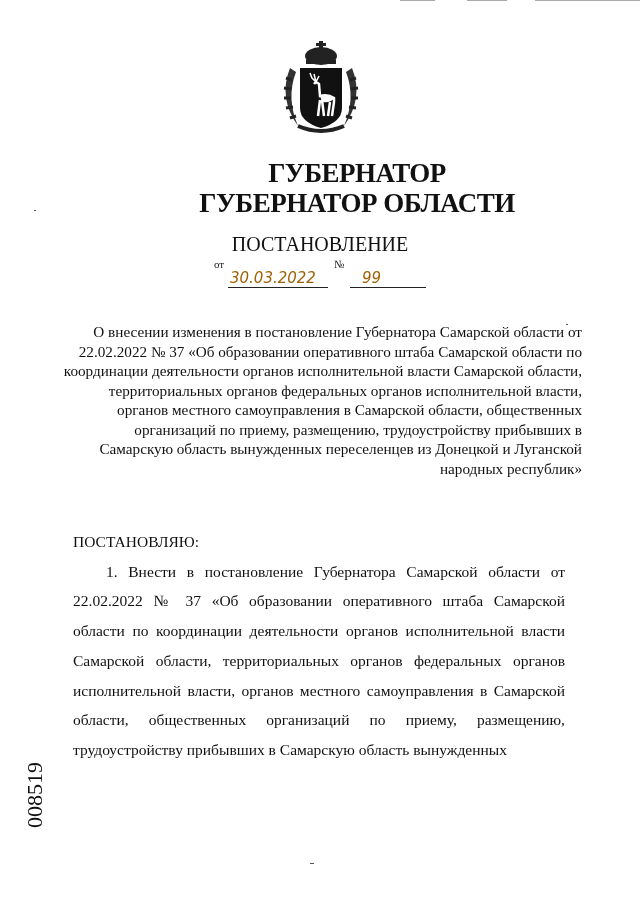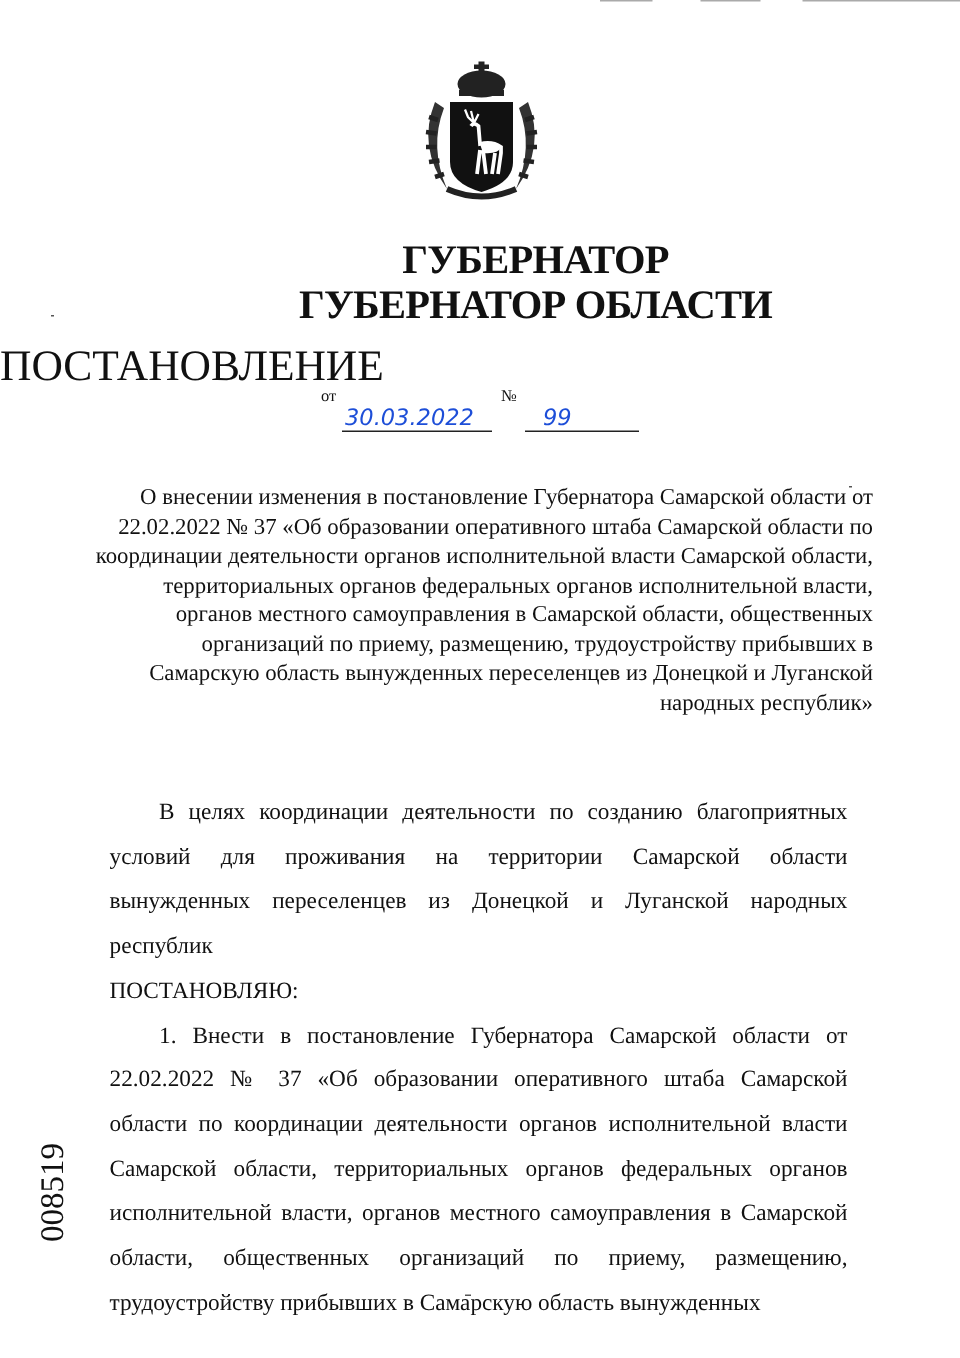--- a/index.html
+++ b/index.html
@@ -3,24 +3,24 @@
 <meta charset="utf-8">
 <style>
   html, body { margin: 0; padding: 0; }
   body {
     width: 640px; height: 905px; background: #ffffff; position: relative; overflow: hidden;
     font-family: "Liberation Serif", "DejaVu Serif", serif; color: #111;
   }
   .topline { position: absolute; top: 0; height: 1px; background: #aaa; }
   .emblem { position: absolute; left: 276px; top: 38px; width: 90px; height: 100px; }
   .hdr1 { position: absolute; left: 0; width: 640px; text-align: center; font-weight: bold; font-size: 27px; letter-spacing: -0.5px; line-height: 30px; padding-left: 37px; }
-  .hdr2 { position: absolute; left: 0; width: 640px; text-align: left; font-size: 29px; line-height: 32px; }
+  .hdr2 { position: absolute; left: 0; width: 640px; text-align: center; font-size: 20px; line-height: 32px; }
   .dateline { position: absolute; left: 214px; top: 270px; font-size: 11px; width: 220px; height: 22px; }
   .dateline .lbl { position: absolute; bottom: 22px; }
-  .dateline .hw { position: absolute; bottom: 5px; font-family: "DejaVu Sans", sans-serif; font-style: italic; font-size: 15px; color: #1d4ed8; }
+  .dateline .hw { position: absolute; bottom: 5px; font-family: "DejaVu Sans", sans-serif; font-style: italic; font-size: 15px; color: #a16207; }
   .dateline .ul { position: absolute; bottom: 4px; height: 1px; background: #222; }
   .subject { position: absolute; left: 60px; top: 322px; width: 522px; text-align: right; font-size: 15.2px; line-height: 19.5px; }
   .body { position: absolute; left: 73px; top: 527px; width: 492px; font-size: 15.5px; line-height: 29.7px; text-align: justify; }
   .body p { margin: 0; text-indent: 33px; }
   .body p.noind { text-indent: 0; }
   .regnum { position: absolute; left: 24px; top: 790px; transform: rotate(-90deg); transform-origin: center; font-size: 22px; width: 90px; height: 30px; text-align: center; margin-left: -32px; margin-top: -10px; }
   .dot { position: absolute; background: #555; }
 </style>
 </head>
 <body>
@@ -60,21 +60,20 @@
   <span class="hw" style="left:16px;">30.03.2022</span>
   <span class="ul" style="left:14px;width:100px;"></span>
   <span class="lbl" style="left:120px;">№</span>
   <span class="hw" style="left:148px;font-style:italic;">99</span>
   <span class="ul" style="left:136px;width:76px;"></span>
 </div>
 
 <div class="subject">О внесении изменения в постановление Губернатора Самарской области от 22.02.2022 № 37 «Об образовании оперативного штаба Самарской области по координации деятельности органов исполнительной власти Самарской области, территориальных органов федеральных органов исполнительной власти, органов местного самоуправления в Самарской области, общественных организаций по приему, размещению, трудоустройству прибывших в Самарскую область вынужденных переселенцев из Донецкой и Луганской народных республик»</div>
 
 <div class="body">
-  <p>В целях координации деятельности по созданию благоприятных условий для проживания на территории Самарской области вынужденных переселенцев из Донецкой и Луганской народных республик</p>
   <p class="noind">ПОСТАНОВЛЯЮ:</p>
   <p>1. Внести в постановление Губернатора Самарской области от 22.02.2022 № 37 «Об образовании оперативного штаба Самарской области по координации деятельности органов исполнительной власти Самарской области, территориальных органов федеральных органов исполнительной власти, органов местного самоуправления в Самарской области, общественных организаций по приему, размещению, трудоустройству прибывших в Самарскую область вынужденных</p>
 </div>
 
 <div class="regnum">008519</div>
 
 <div class="dot" style="left:310px;top:863px;width:4px;height:1px;"></div>
 <div class="dot" style="left:34px;top:210px;width:2px;height:1px;"></div>
 <div class="dot" style="left:566px;top:324px;width:2px;height:1px;"></div>
 

